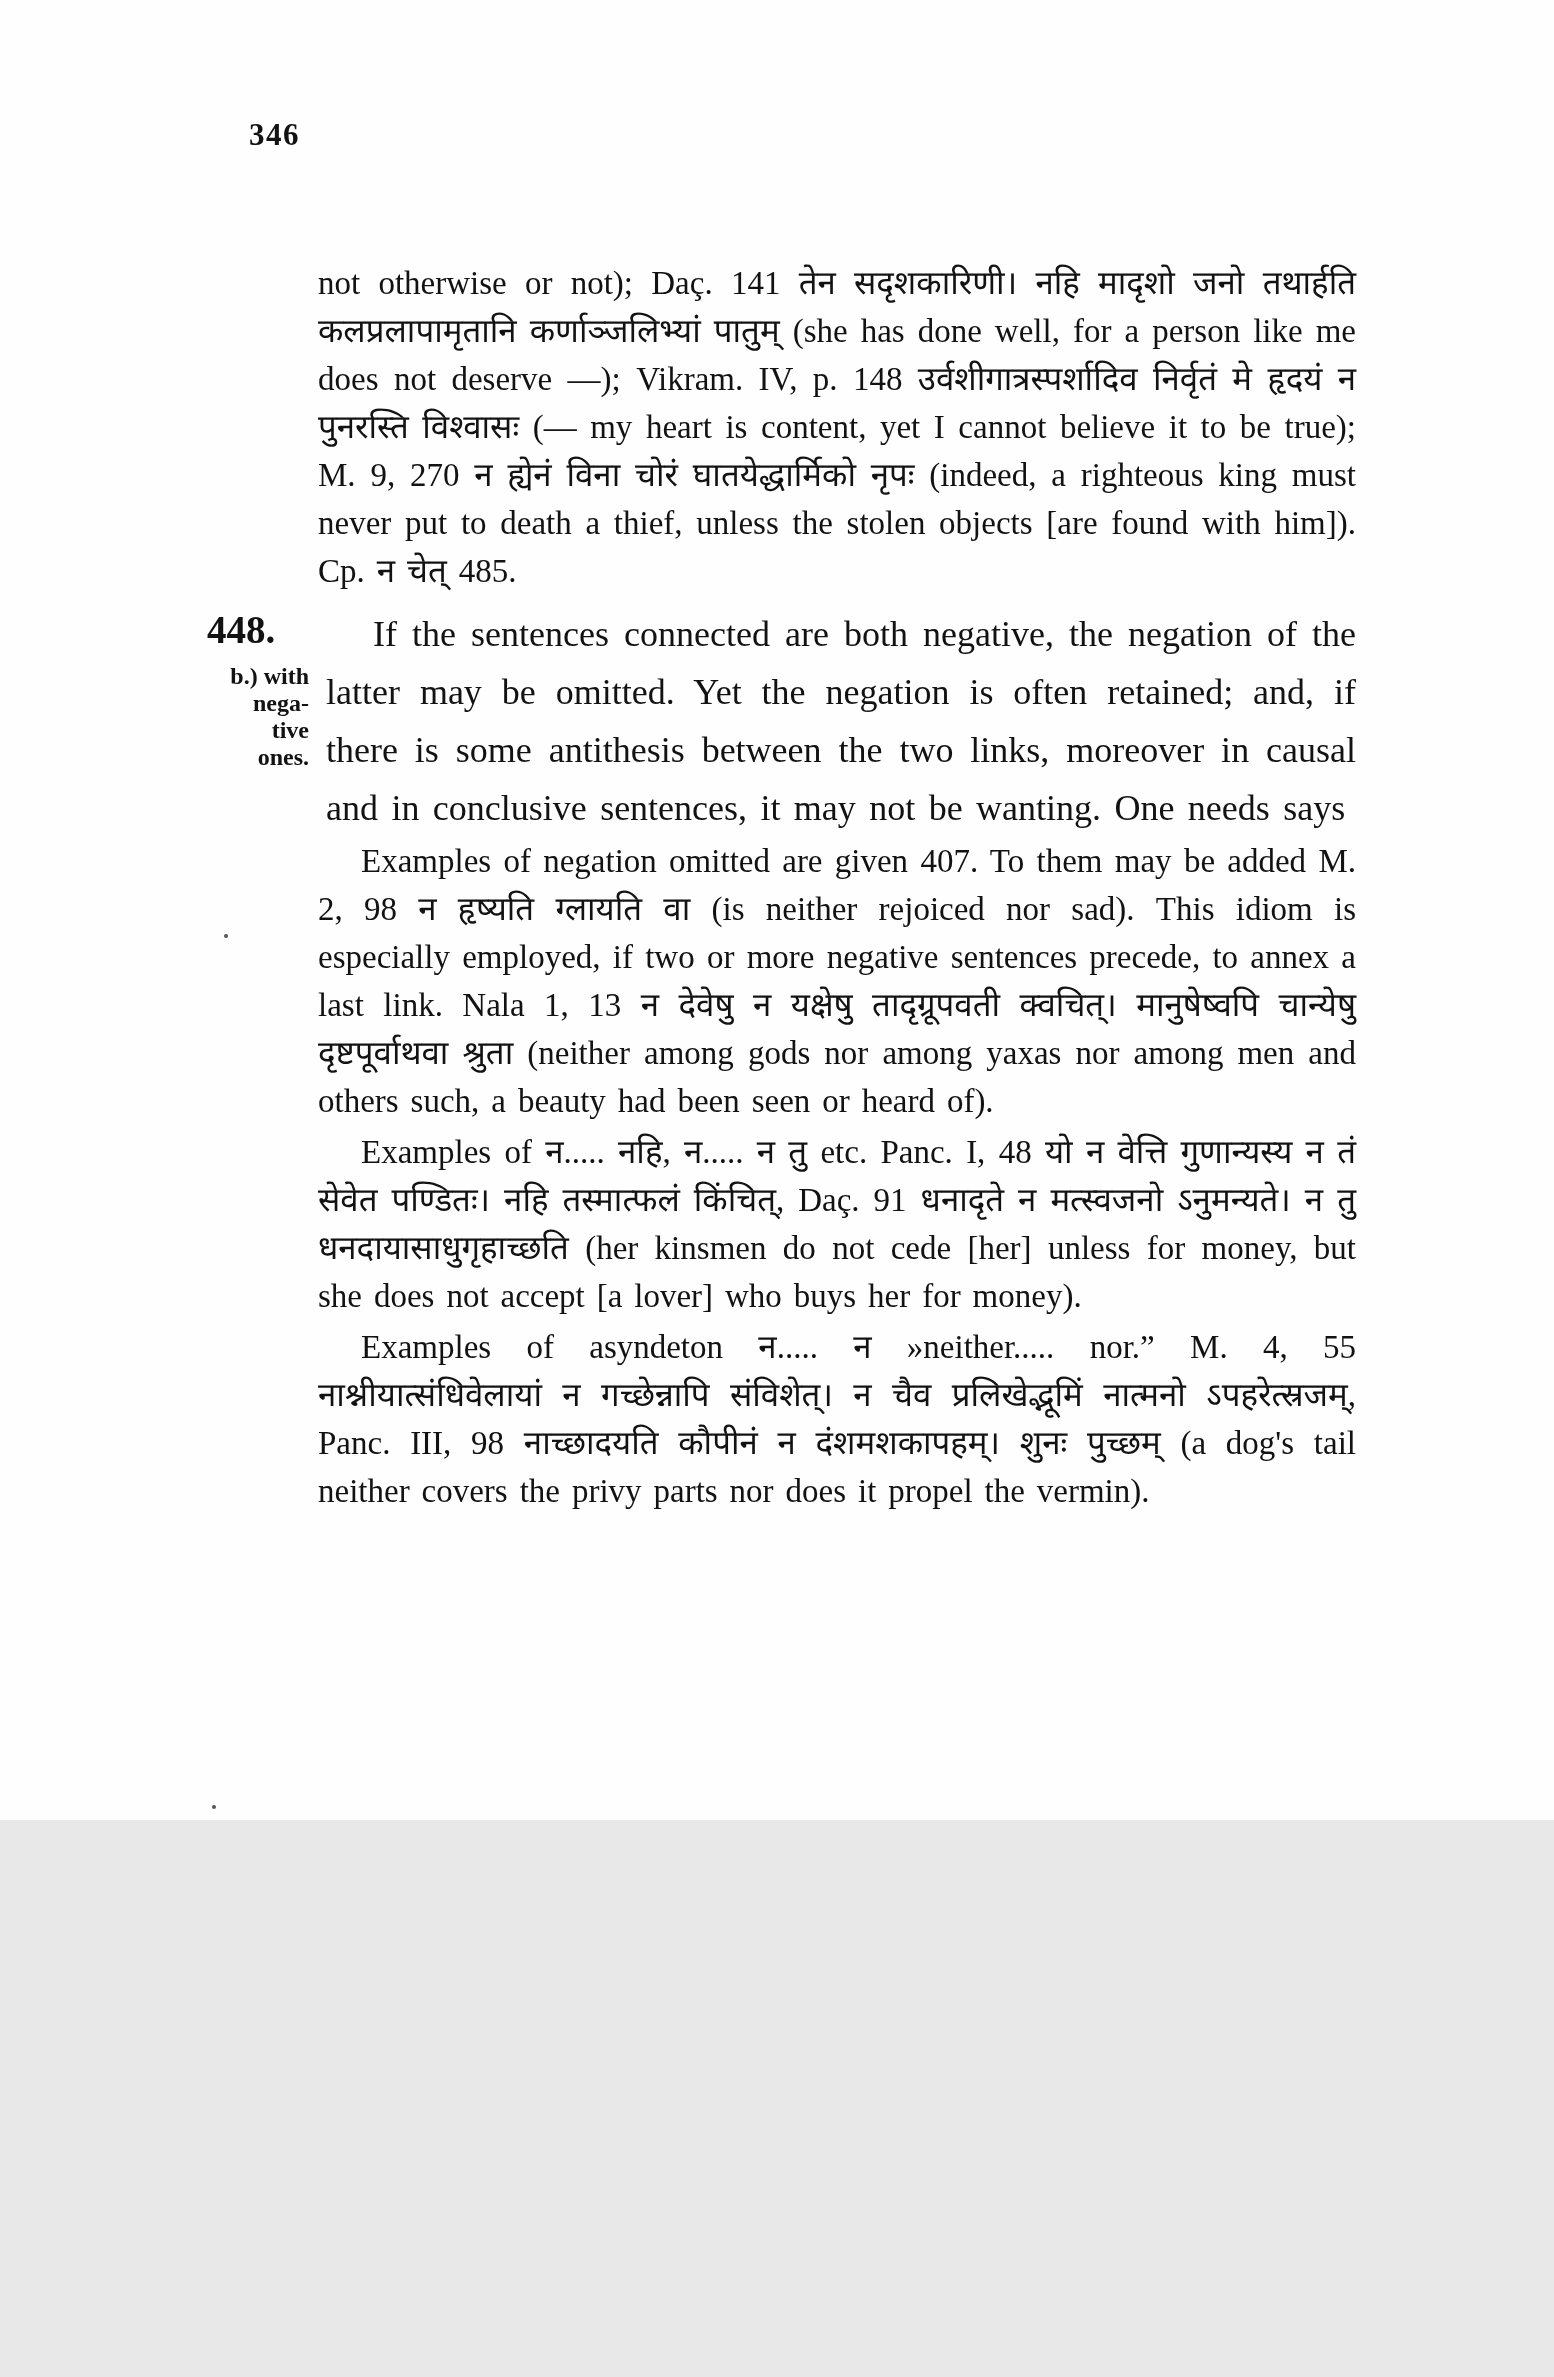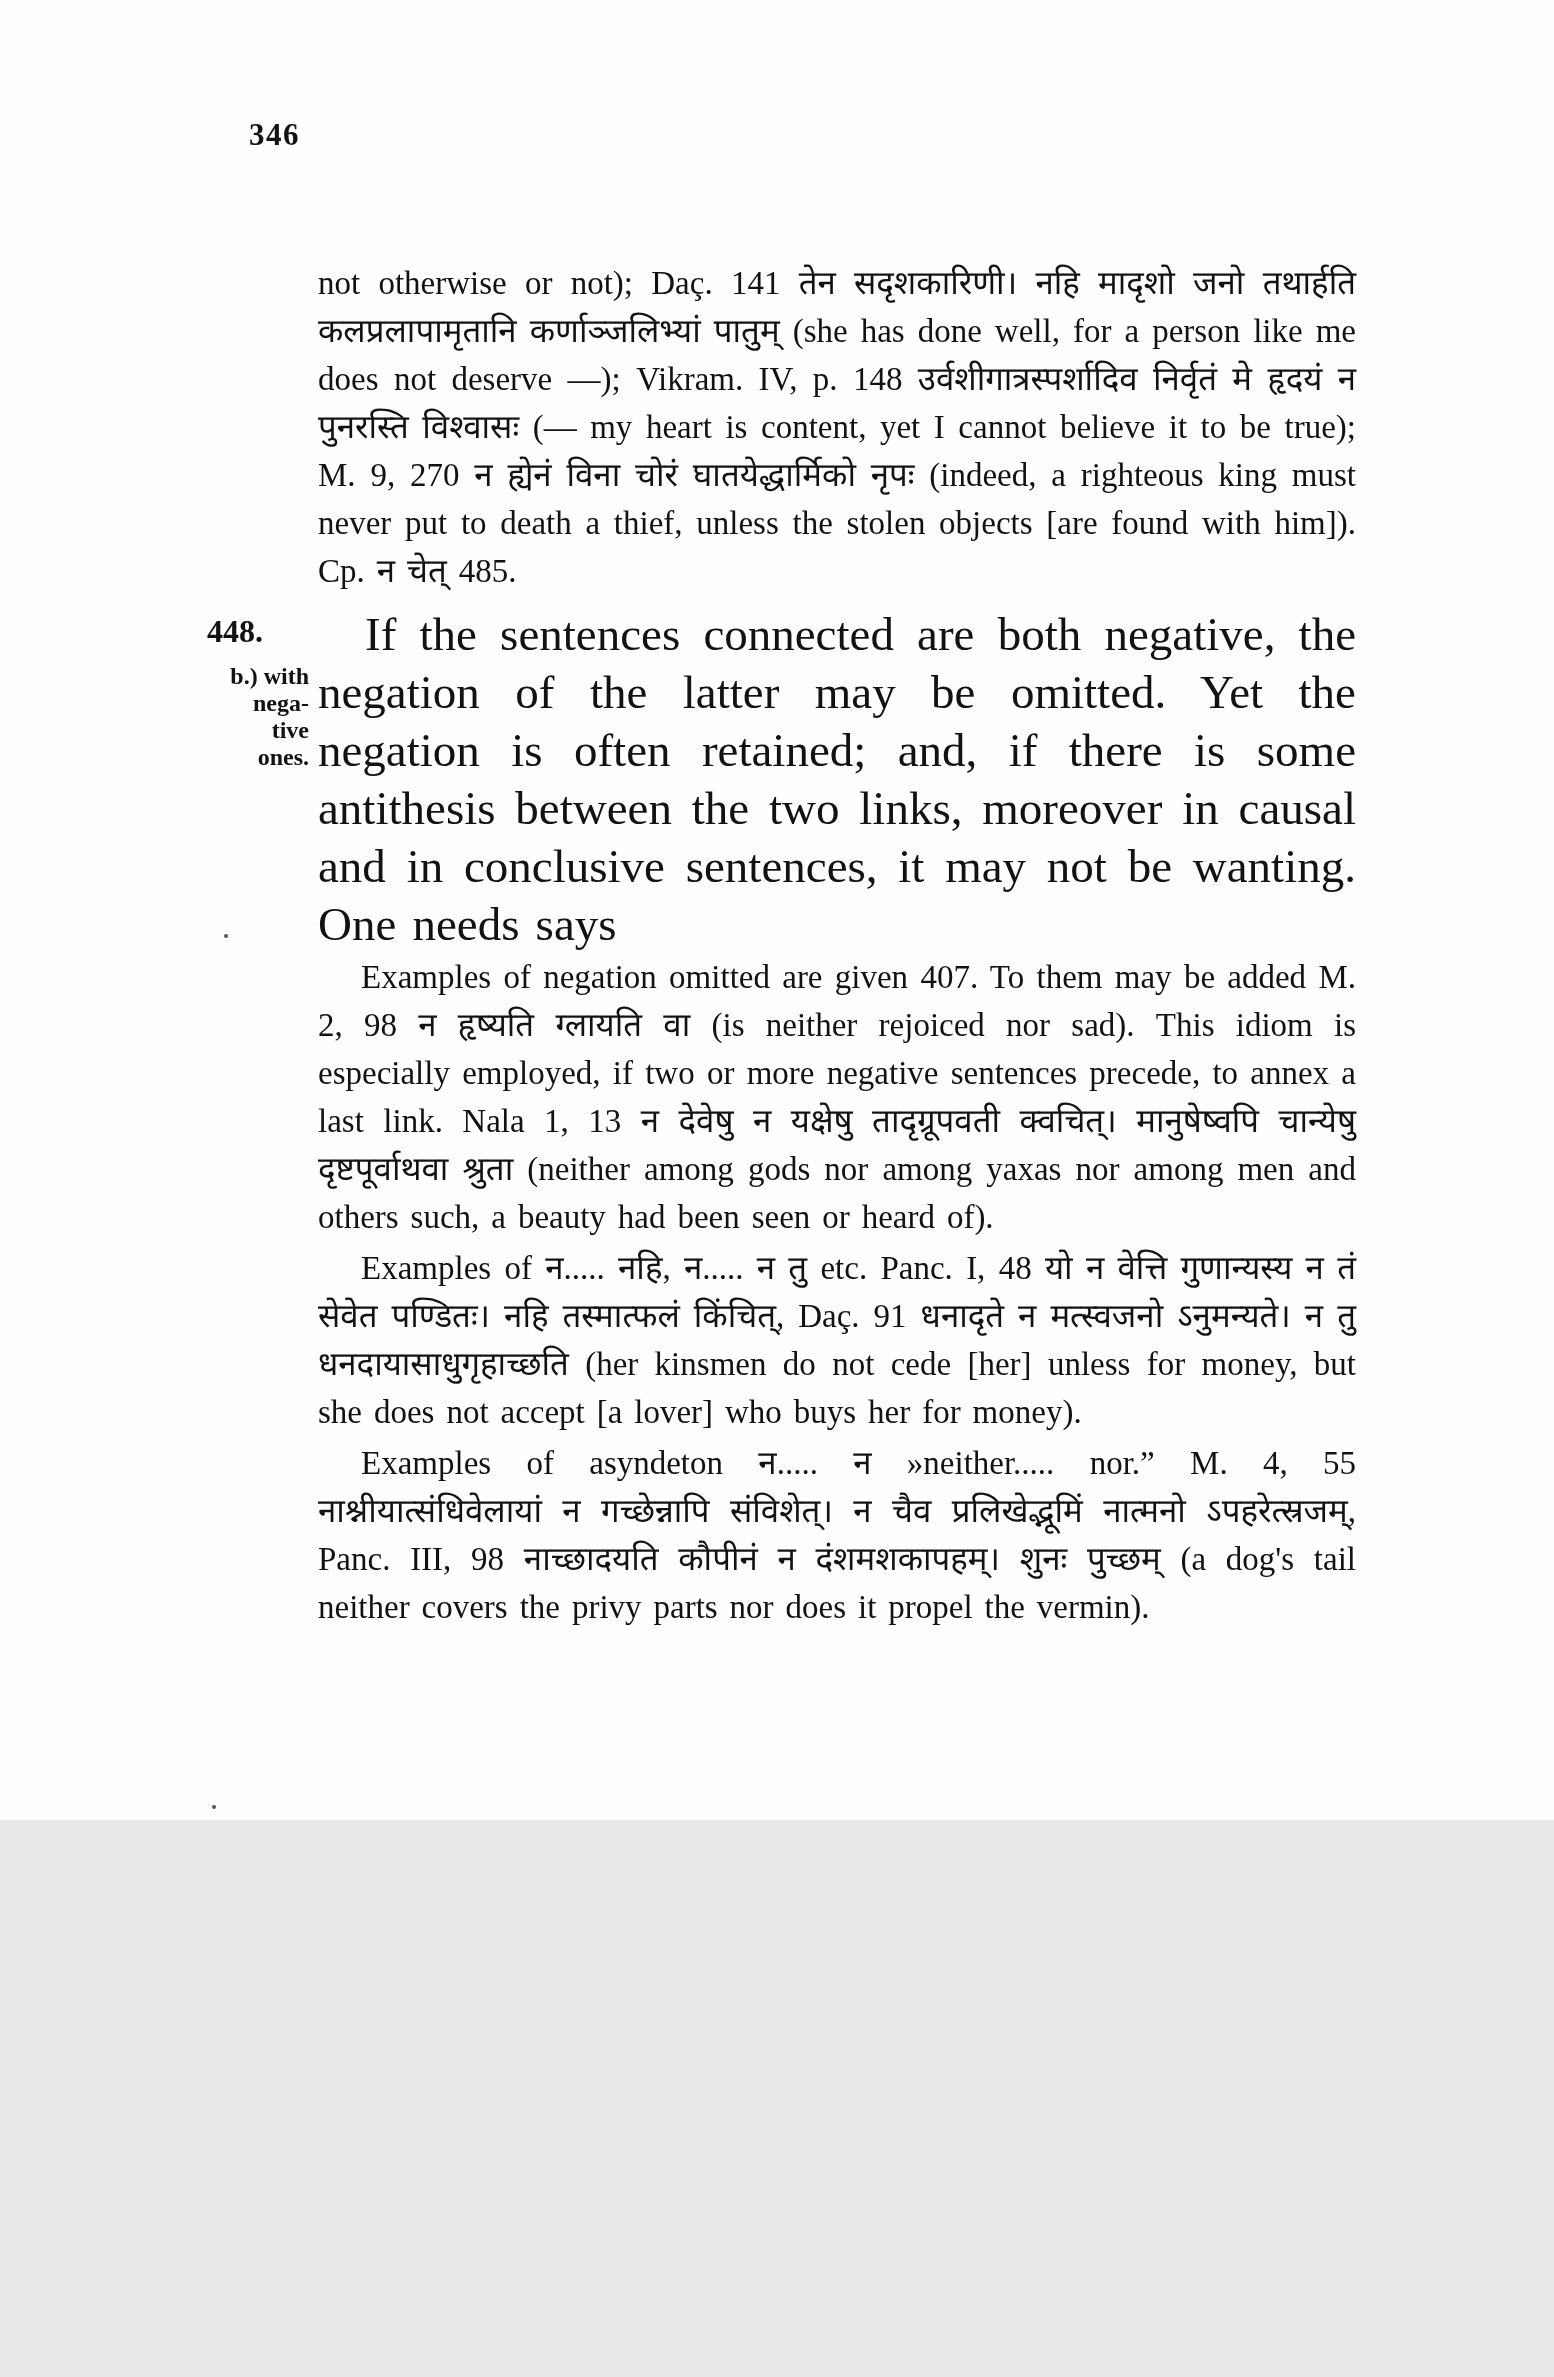--- a/index.html
+++ b/index.html
@@ -48,41 +48,42 @@
     font-size: 33px;
     line-height: 48px;
     text-align: justify;
     word-spacing: 3.7px;
   }
   .cont { text-indent: 0; }
   .sec448 { position: relative; margin-top: 10.4px; }
   .secnum {
     position: absolute;
     left: -111px;
-    top: 8px;
-    font-size: 32px;
+    top: 2px;
+    font-size: 39px;
     font-weight: 700;
   }
   .mnote {
     position: absolute;
     left: -120px;
     top: 58px;
     width: 111px;
     font-size: 24px;
     line-height: 27px;
     text-align: right;
     white-space: pre-line;
     font-weight: 700;
   }
   .lead {
-    font-size: 47px;
+    font-size: 36px;
     line-height: 58px;
     text-align: justify;
     text-indent: 47px;
     word-spacing: 4.4px;
+    margin-left: 8px;
   }
   .formula {
     font-size: 37px;
     line-height: 59px;
     font-weight: 700;
     margin: 6px 0 16.3px 0;
     letter-spacing: 0.7px;
   }
   .ex {
     text-indent: 43px;

